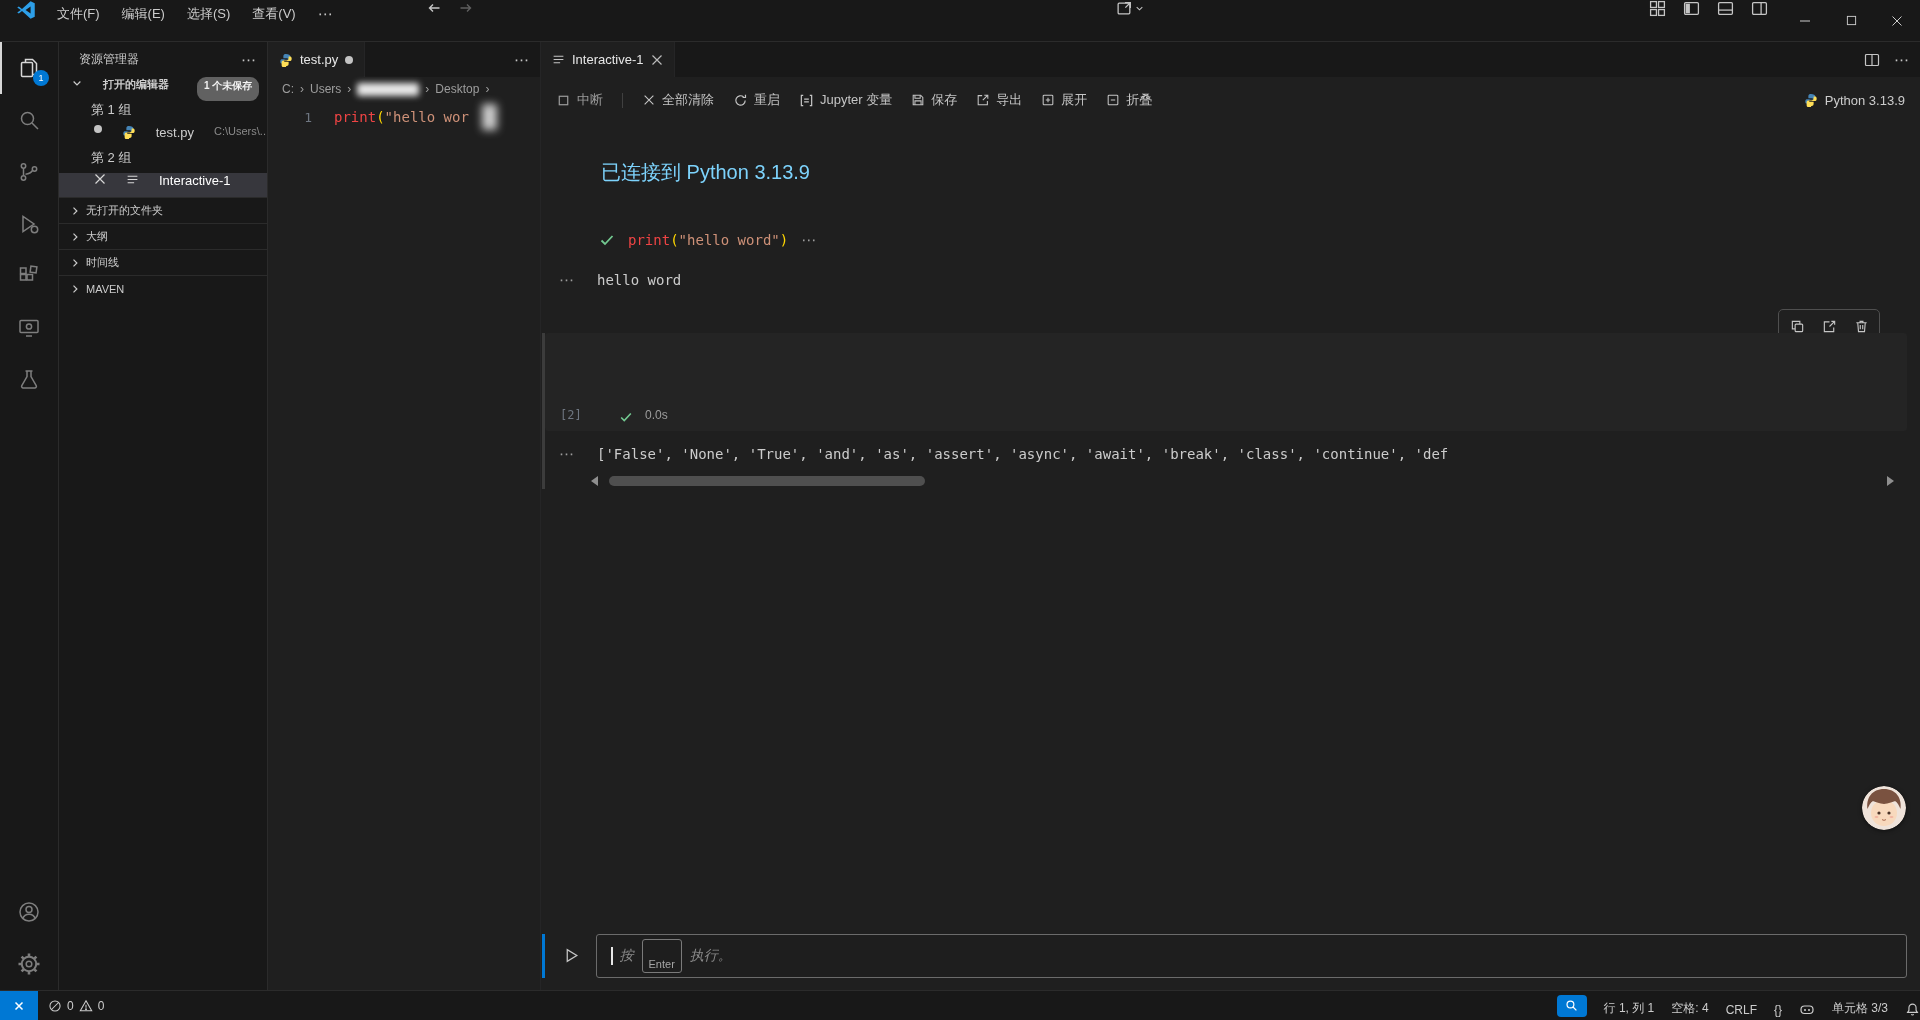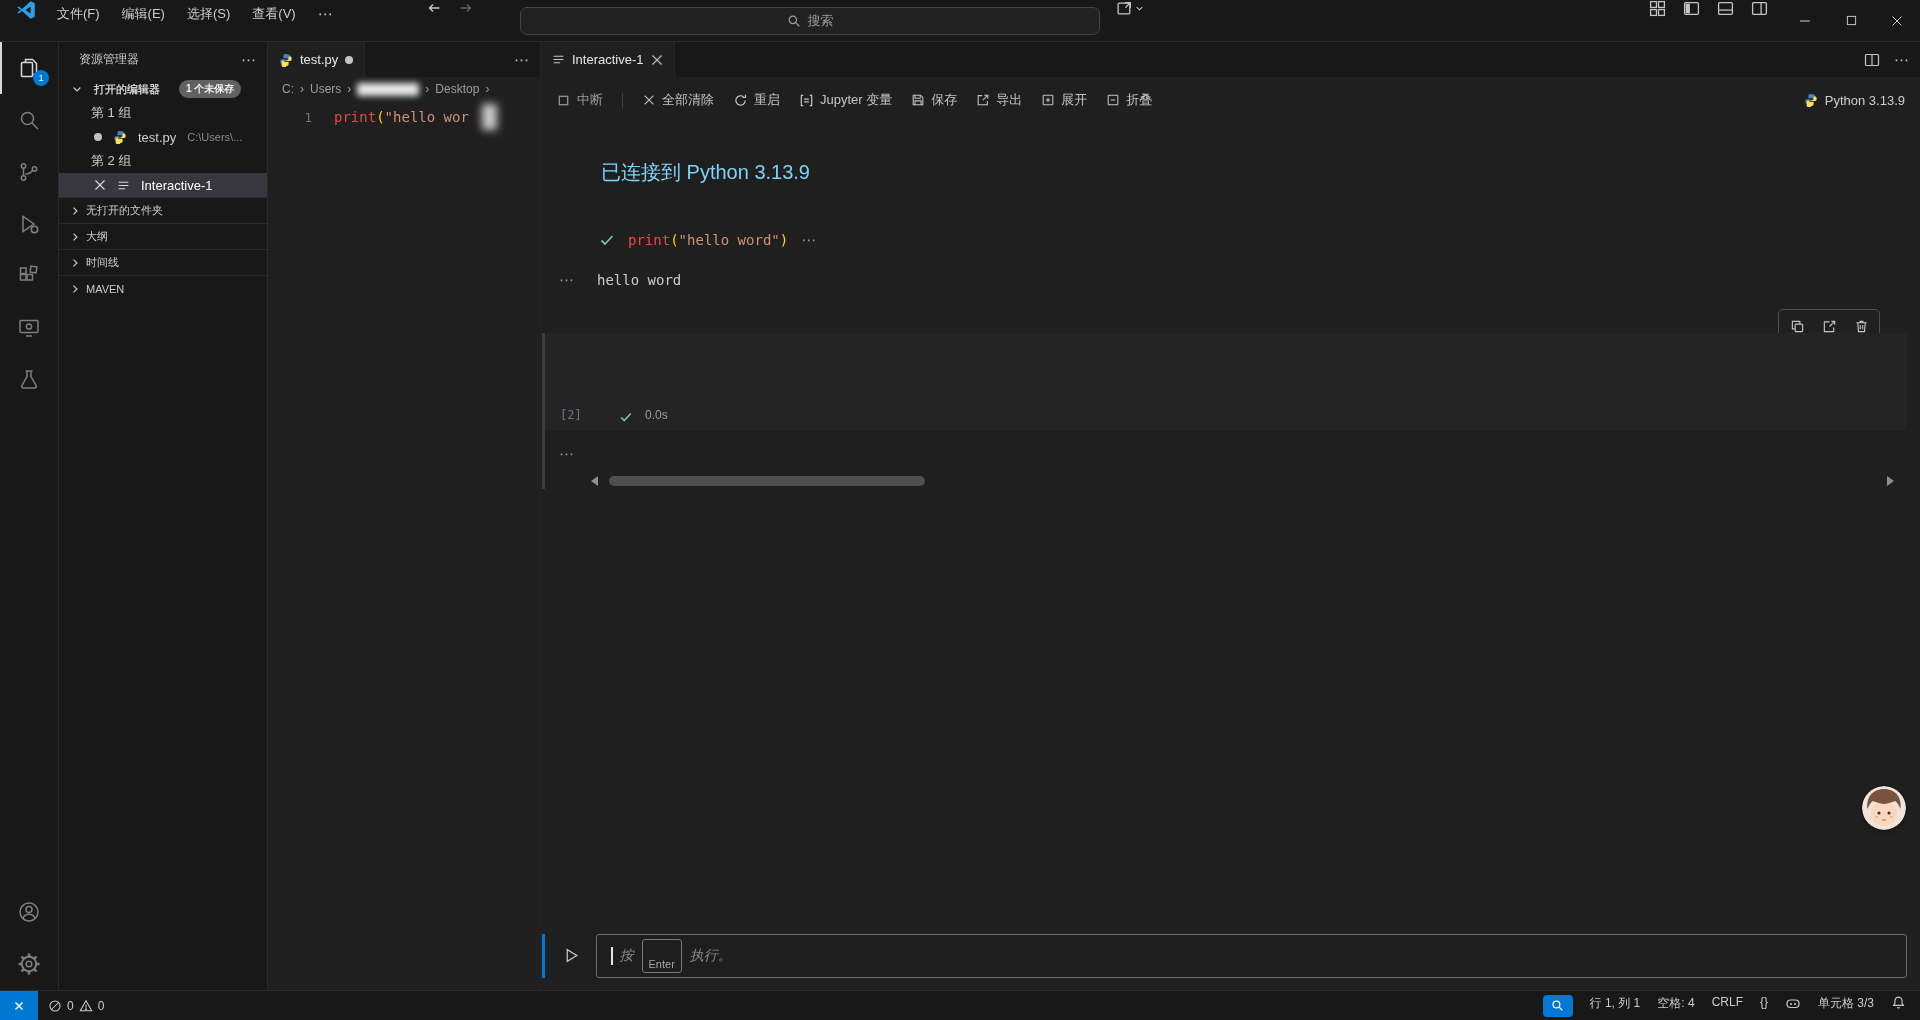--- a/index.html
+++ b/index.html
@@ -35,21 +35,21 @@
   .ab.active{color:#d7d7d7;box-shadow:inset 2px 0 0 #d7d7d7}
   .ab-badge{position:absolute;right:9px;bottom:8px;min-width:16px;height:16px;border-radius:9px;
     background:#0078d4;color:#fff;font-size:9px;display:flex;align-items:center;justify-content:center;padding:0 3px}
   .ab-spacer{flex:1}
 
   
   .sidebar{flex:0 0 209px;background:#181818;border-right:1px solid #2b2b2b;
     display:flex;flex-direction:column;overflow:hidden}
   .sb-header{flex:0 0 35px;display:flex;align-items:center;padding:0 10px 0 20px;color:#ccc;font-size:12px}
   .sb-header .grow{flex:1}
-  .sb-row{height:24px;display:flex;align-items:center;gap:11px;padding-left:12px;color:#ccc;position:relative}
+  .sb-row{height:24px;display:flex;gap:20px;padding-left:12px;color:#ccc;position:relative}
   .sb-row.bold{font-weight:bold;font-size:11px}
   .sb-section{height:26px;display:flex;align-items:center;gap:5px;padding-left:10px;
     border-top:1px solid #2b2b2b;font-weight:normal;font-size:11px;color:#ccc}
   .sb-indent{padding-left:32px}
   .sb-file{padding-left:35px}
   .sb-selected{background:#37373d;color:#fff}
   .sb-badge{background:#616161;color:#f3f3f3;font-size:10px;font-weight:bold;
     border-radius:9px;padding:2px 7px;margin-left:8px}
   .dirty-dot{width:8px;height:8px;border-radius:50%;background:#c3c3c3}
   .sb-path{color:#8a8a8a;font-size:11px;white-space:nowrap;overflow:hidden}
@@ -116,21 +116,21 @@
     color:#a5a5a5;height:18px;line-height:17px}
 
   .avatar{position:absolute;right:14px;bottom:160px;width:44px;height:44px;border-radius:50%;
     overflow:hidden;box-shadow:0 1px 4px rgba(0,0,0,.5)}
 
   
   .statusbar{flex:0 0 30px;background:#181818;border-top:1px solid #2b2b2b;display:flex;
     align-items:center;font-size:12px;color:#ccc}
   .remote{width:38px;height:100%;background:#0078d4;color:#fff;display:flex;align-items:center;justify-content:center}
   .sb-left{display:flex;align-items:center;gap:5px;padding-left:10px}
-  .sb-right{margin-left:auto;display:flex;align-items:flex-start;gap:17px;padding-right:14px}
+  .sb-right{margin-left:auto;display:flex;align-items:flex-end;gap:17px;}
   .sb-item{display:flex;align-items:center;gap:4px;white-space:nowrap}
   .sb-search{width:30px;height:22px;background:#0078d4;border-radius:4px;display:flex;
     align-items:center;justify-content:center;color:#fff}
 </style>
 </head>
 <body>
 
 <div class="window">
 
   <div class="titlebar">
@@ -151,29 +151,20 @@
         <svg width="16" height="16" viewBox="0 0 16 16" fill="none" stroke="#c5c5c5" stroke-width="1.4">
             <path d="M13.5 8H3.5M7 4.5 3.5 8 7 11.5"></path>
           </svg>
       </span>
       <span class="dim">
         <svg width="16" height="16" viewBox="0 0 16 16" fill="none" stroke="currentColor" stroke-width="1.4">
             <path d="M2.5 8h10M9 4.5 12.5 8 9 11.5"></path>
           </svg>
       </span>
     </div>
-    <div class="searchbox">
-      <span>
-        <svg width="14" height="14" viewBox="0 0 16 16" fill="none" stroke="#9d9d9d" stroke-width="1.4">
-            <circle cx="6.7" cy="6.7" r="4.2"></circle>
-            <path d="M9.9 9.9 14 14"></path>
-          </svg>
-      </span>
-      <span>搜索</span>
-    </div>
     <div class="tb-layout">
       <svg width="17" height="17" viewBox="0 0 16 16" fill="none" stroke="currentColor" stroke-width="1.2">
           <rect x="2" y="3" width="11" height="10" rx="1"></rect>
           <path d="M8.5 2.5h5v5M13.2 2.8 8.8 7.2"></path>
         </svg>
       <svg width="9" height="9" viewBox="0 0 16 16" fill="none" stroke="currentColor" stroke-width="1.8">
           <path d="M3 5.5 8 10.5 13 5.5"></path>
         </svg>
     </div>
     <div class="tb-toggles">
@@ -579,20 +570,21 @@
           <span class="c2-check">
             <svg width="14" height="14" viewBox="0 0 16 16" fill="none" stroke="#73c991" stroke-width="1.8">
                 <path d="M2.5 8.5 6 12 13.5 4"></path>
               </svg>
           </span>
           <span class="c2-time">0.0s</span>
         </div>
 
         <div class="cellrow o2">
           <span class="gutter-more">⋯</span>
+          <span>['False', 'None', 'True', 'and', 'as', 'assert', 'async', 'await', 'break', 'class', 'continue', 'def</span>
         </div>
 
         <div class="hscroll">
           <span class="tri tri-l"></span>
           <span class="hs-thumb"></span>
           <span class="tri tri-r"></span>
         </div>
 
         <div class="avatar">
           <svg width="44" height="44" viewBox="0 0 44 44">

